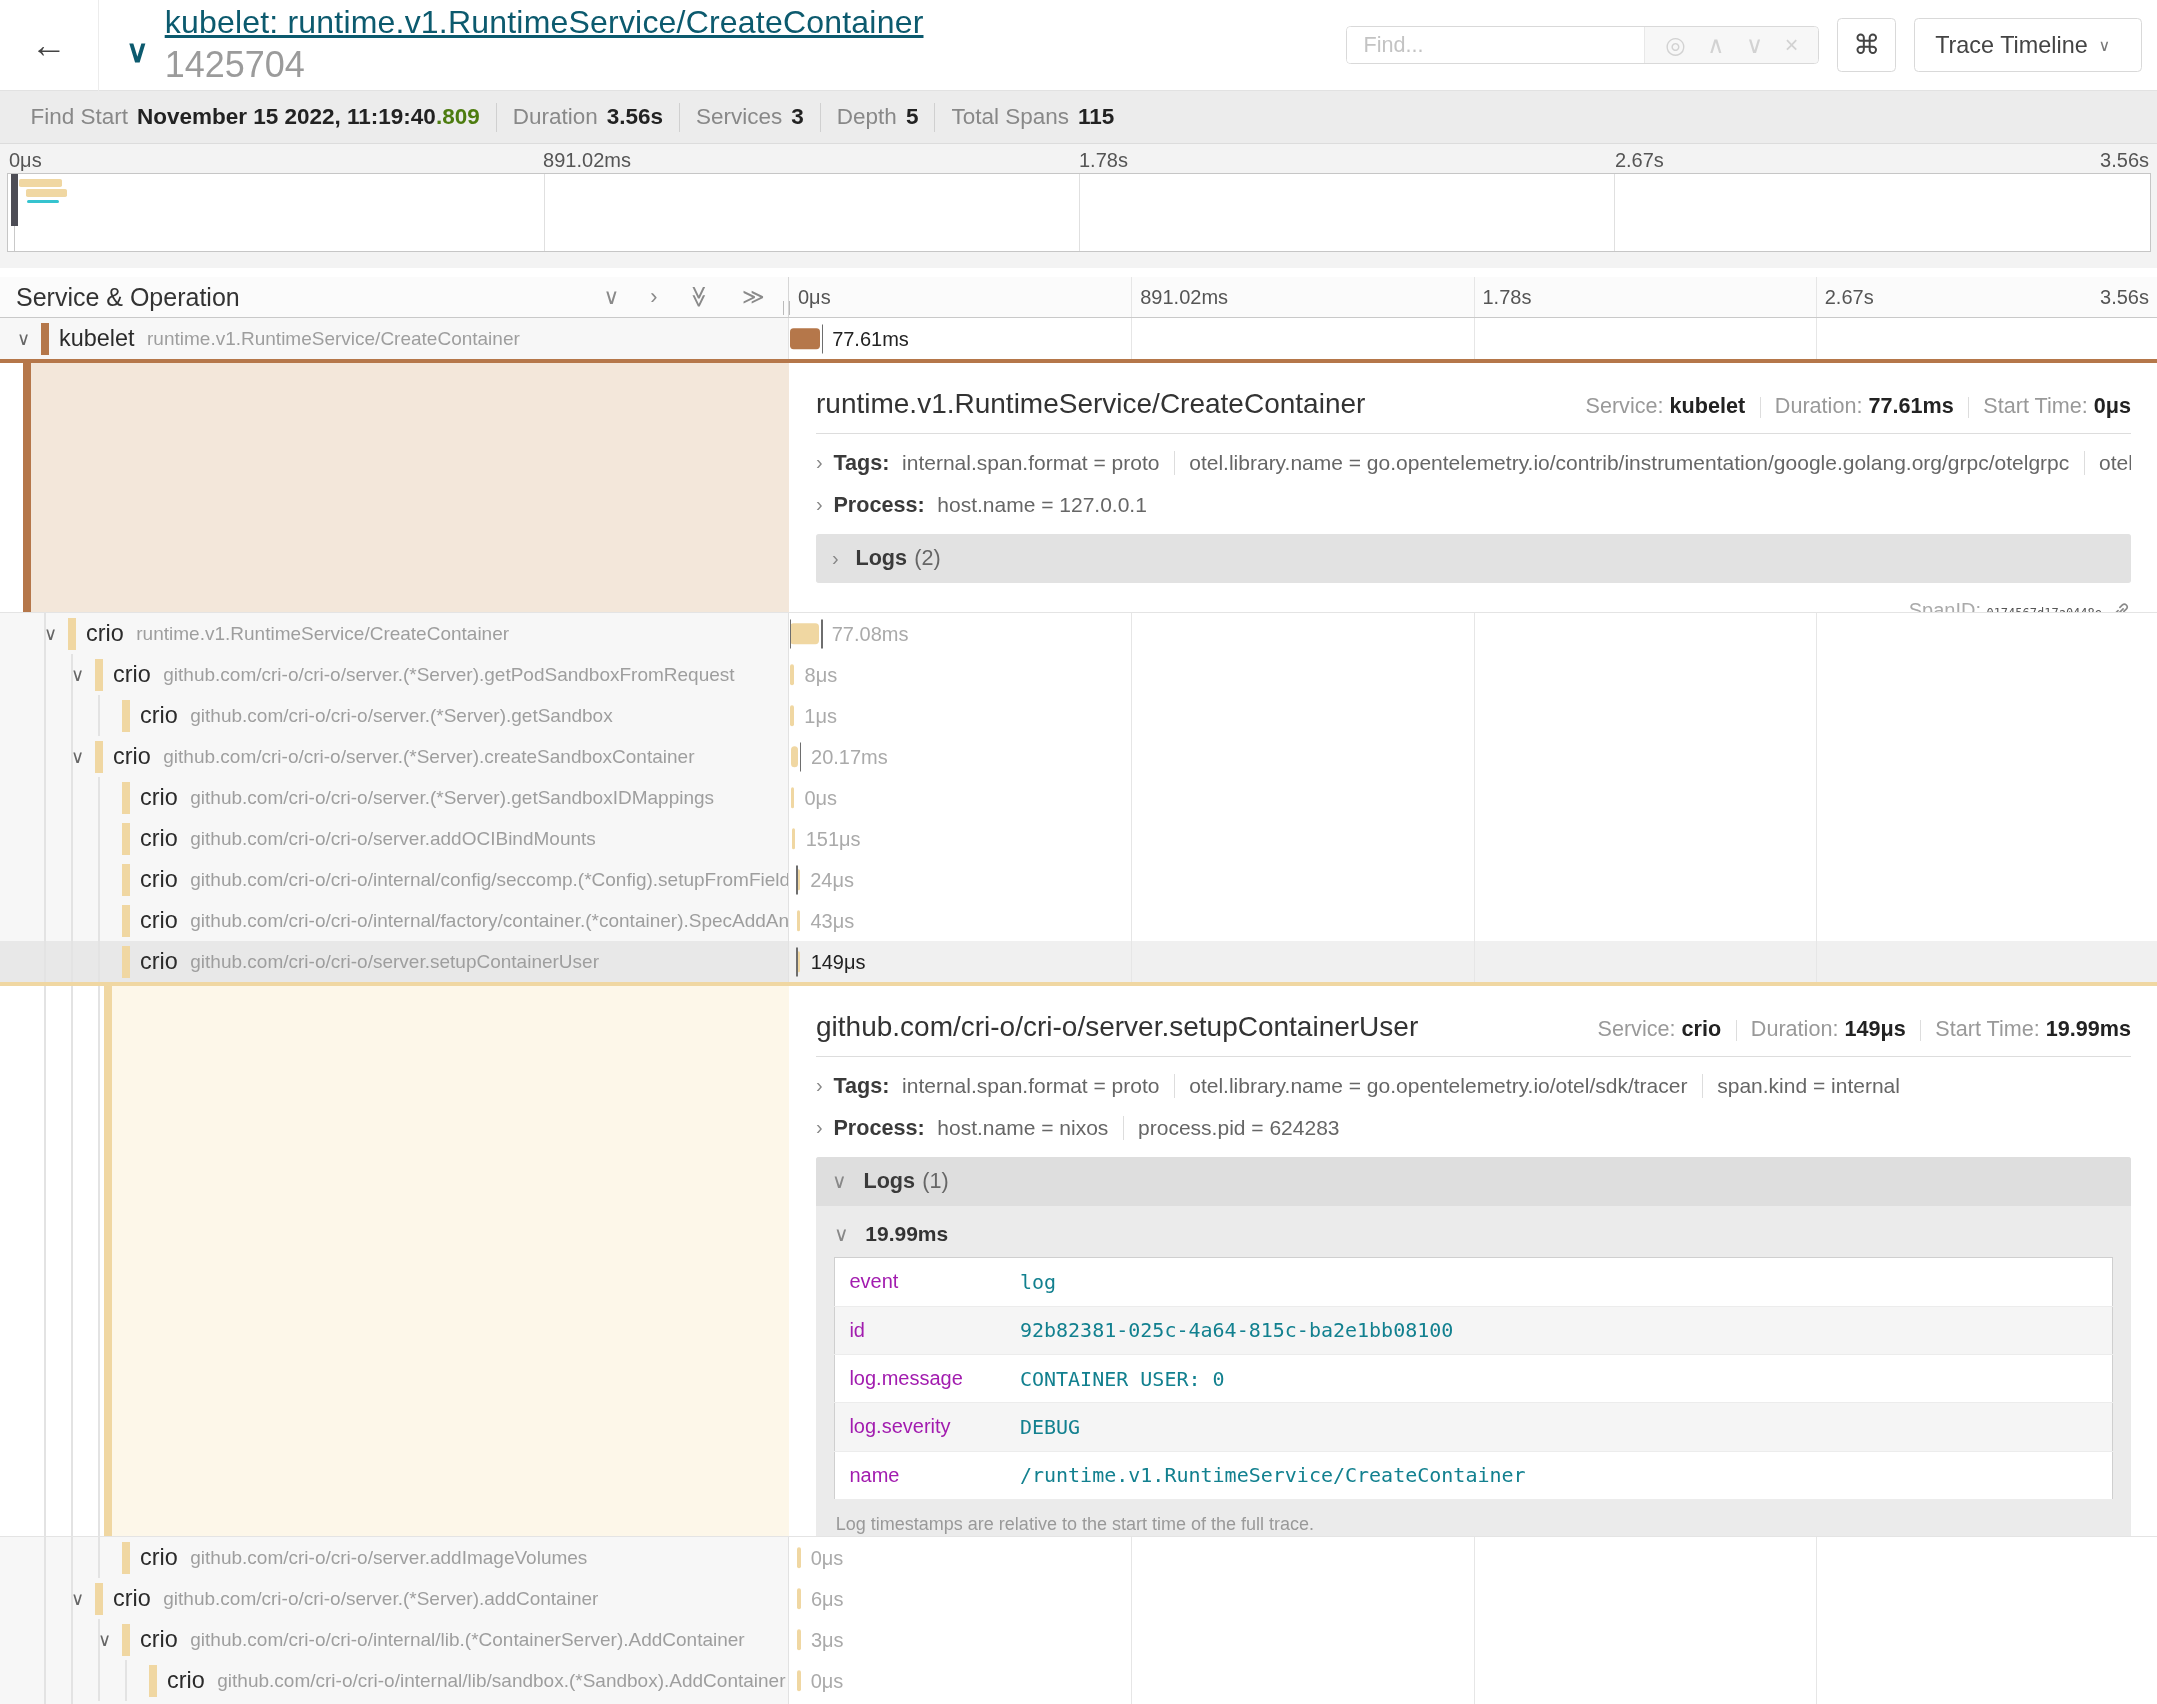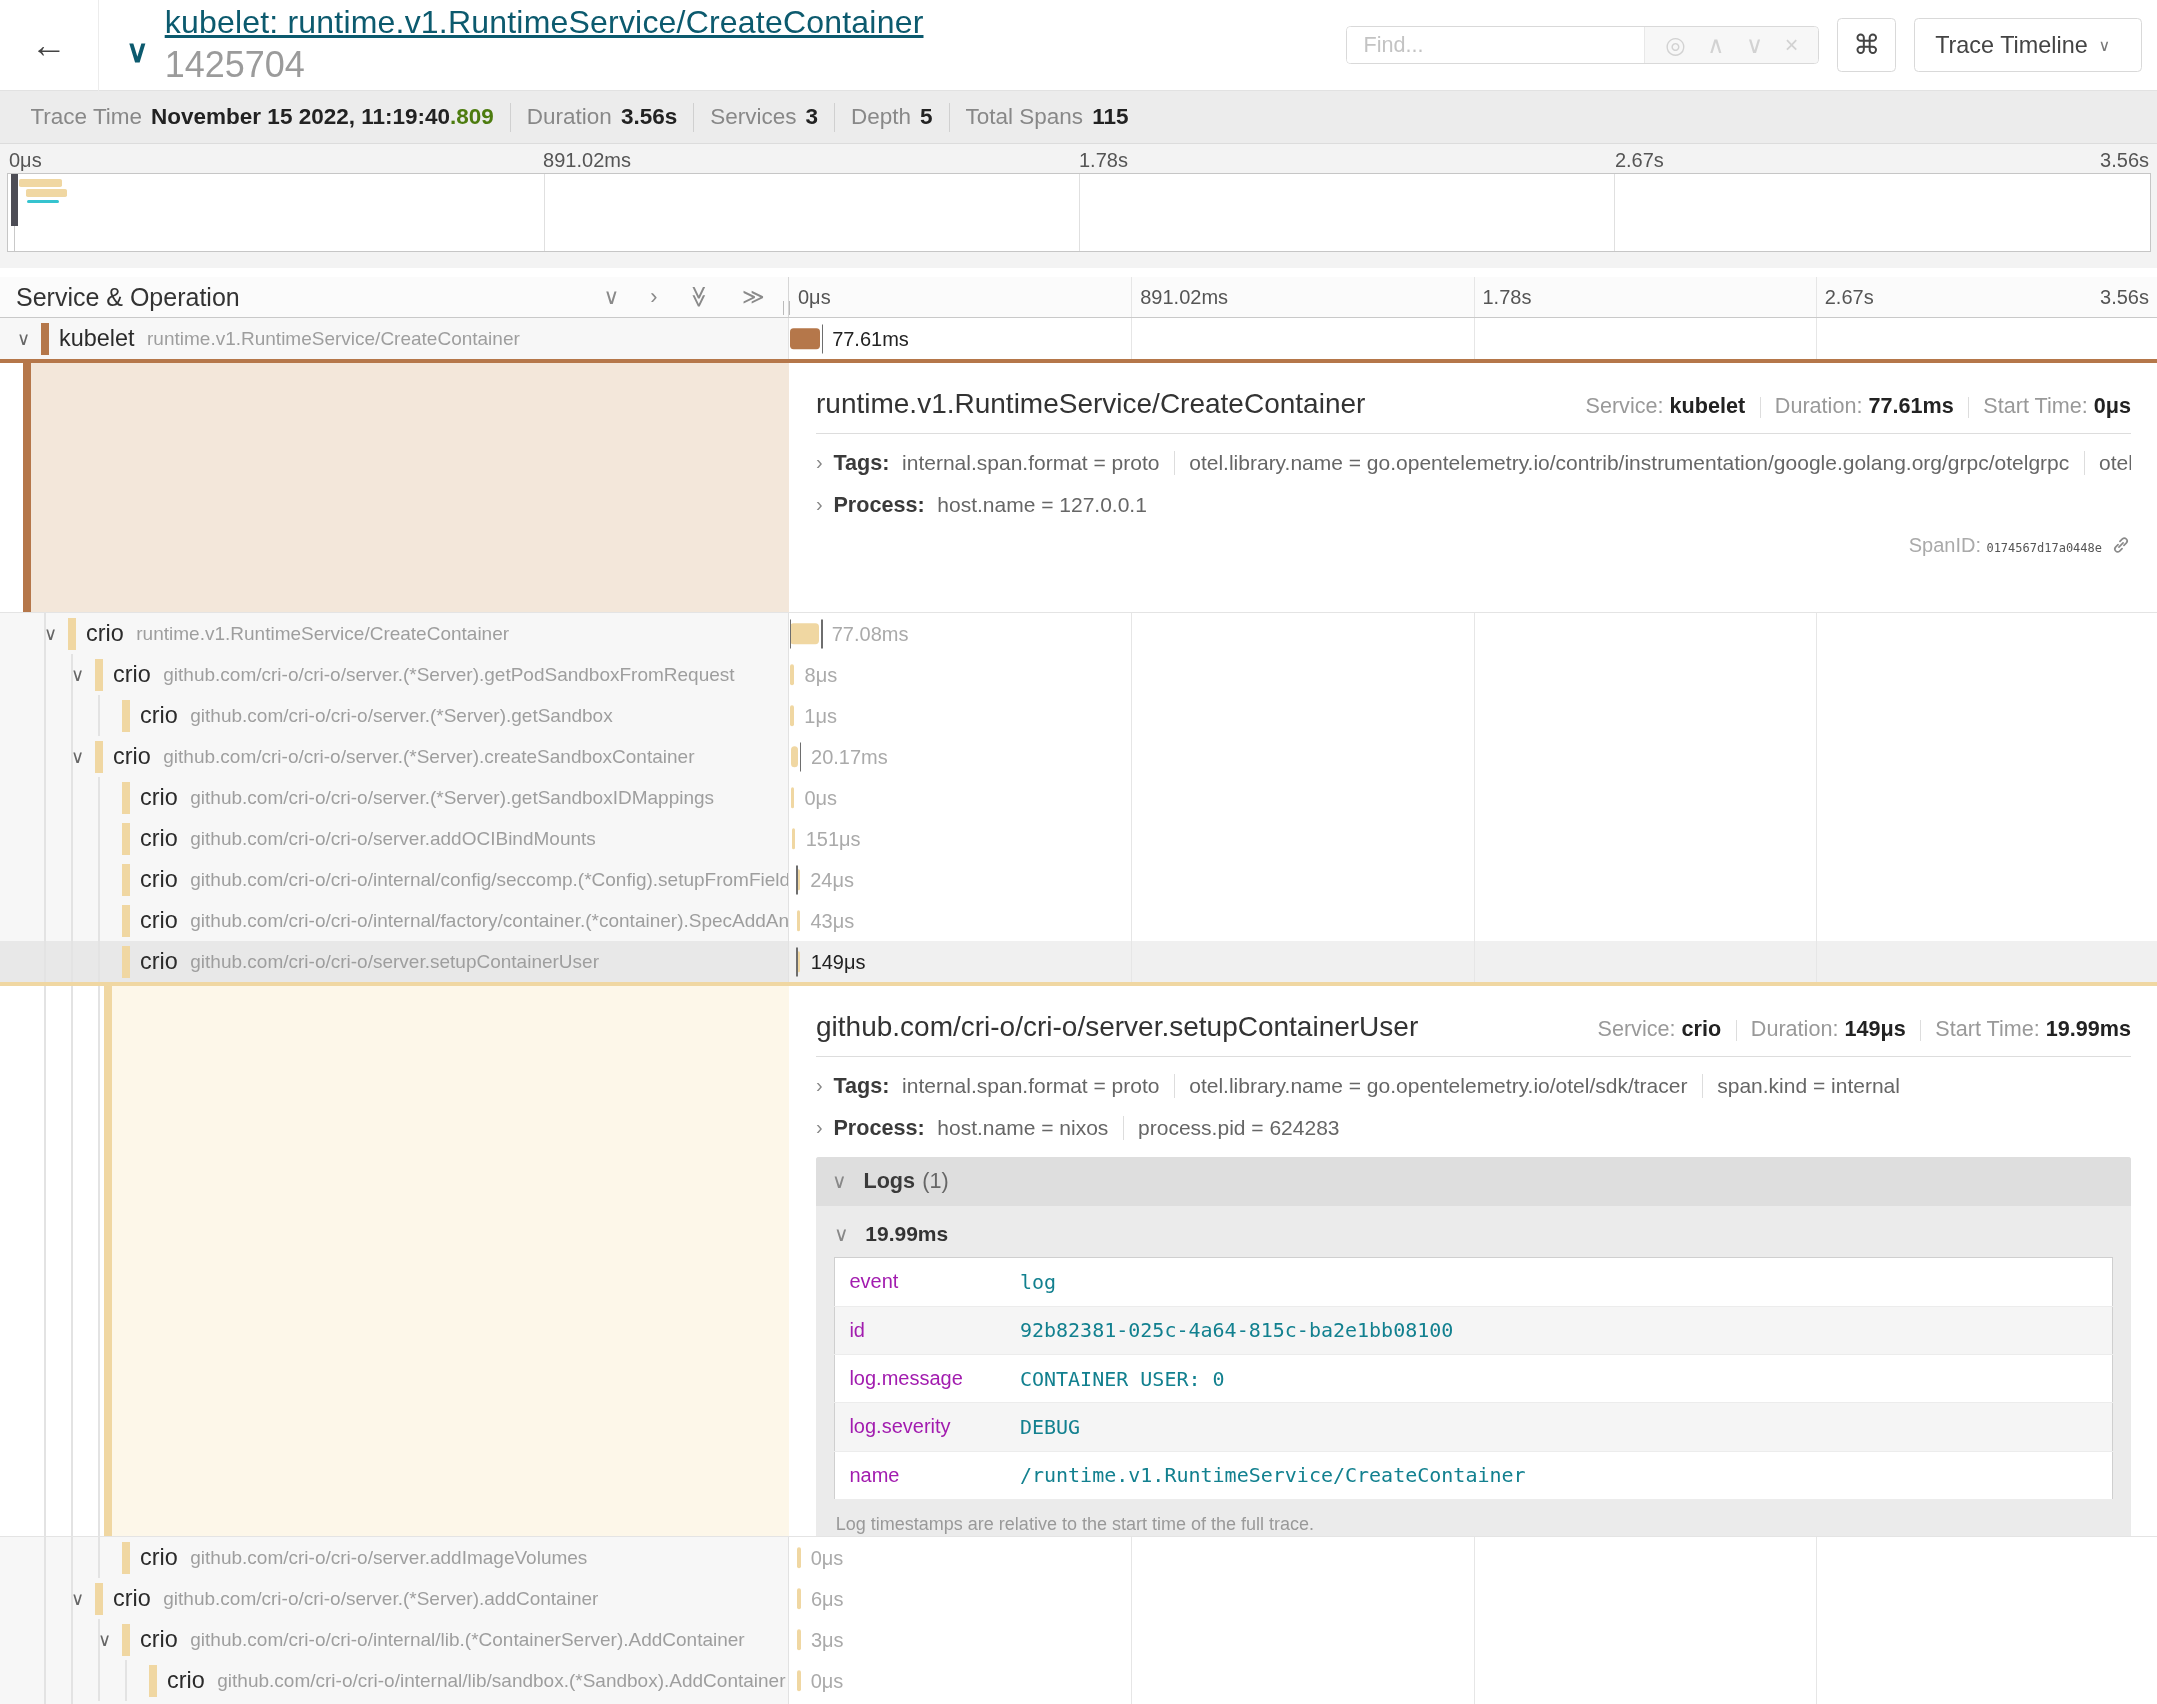--- a/index.html
+++ b/index.html
@@ -147,21 +147,21 @@
       <span>⌘</span>
     </div>
     <div class="ttbtn">
       <span>Trace Timeline</span>
       <span class="caret">∨</span>
     </div>
   </div>
 
   <div class="summary">
     <div class="sitem">
-      <span class="slabel">Trace Time</span>
+      <span class="slabel">Find Start</span>
       <span class="sval">November 15 2022, 11:19:40</span>
         <span class="ssuf">.809</span>
     </div>
     <div class="sitem">
       <span class="slabel">Duration</span>
         <span class="sval">3.56s</span>
     </div>
     <div class="sitem">
       <span class="slabel">Services</span>
         <span class="sval">3</span>
@@ -255,20 +255,24 @@
           <span class="caret">›</span>
           <b>Tags:</b>
           <span class="tag">internal.span.format = proto</span>
           <span class="tag">otel.library.name = go.opentelemetry.io/contrib/instrumentation/google.golang.org/grpc/otelgrpc</span>
           <span class="tag">otel.library.v…</span>
         </div>
         <div class="trow">
           <span class="caret">›</span>
           <b>Process:</b>
           <span class="tag">host.name = 127.0.0.1</span>
+        </div>
+        <div class="logsbar">
+          <span class="caret">›</span>
+          <b>Logs</b><span class="cnt">(2)</span>
         </div>
         <div class="sidrow">
           <span>SpanID:</span><span class="sid">0174567d17a0448e</span><svg class="linkicon" width="20" height="20" viewBox="0 0 24 24">
               <path d="M9.5 14.5 L14.5 9.5 M8.5 11.5 l-3 3 a3.4 3.4 0 0 0 4.8 4.8 l3 -3 M15.5 12.5 l3 -3 a3.4 3.4 0 0 0 -4.8 -4.8 l-3 3" stroke="#8a8a8a" fill="none" stroke-width="2" stroke-linecap="round"></path>
             </svg>
         </div>
       </div>
     </div>
       <div class="row srow">
         <div class="rleft">

